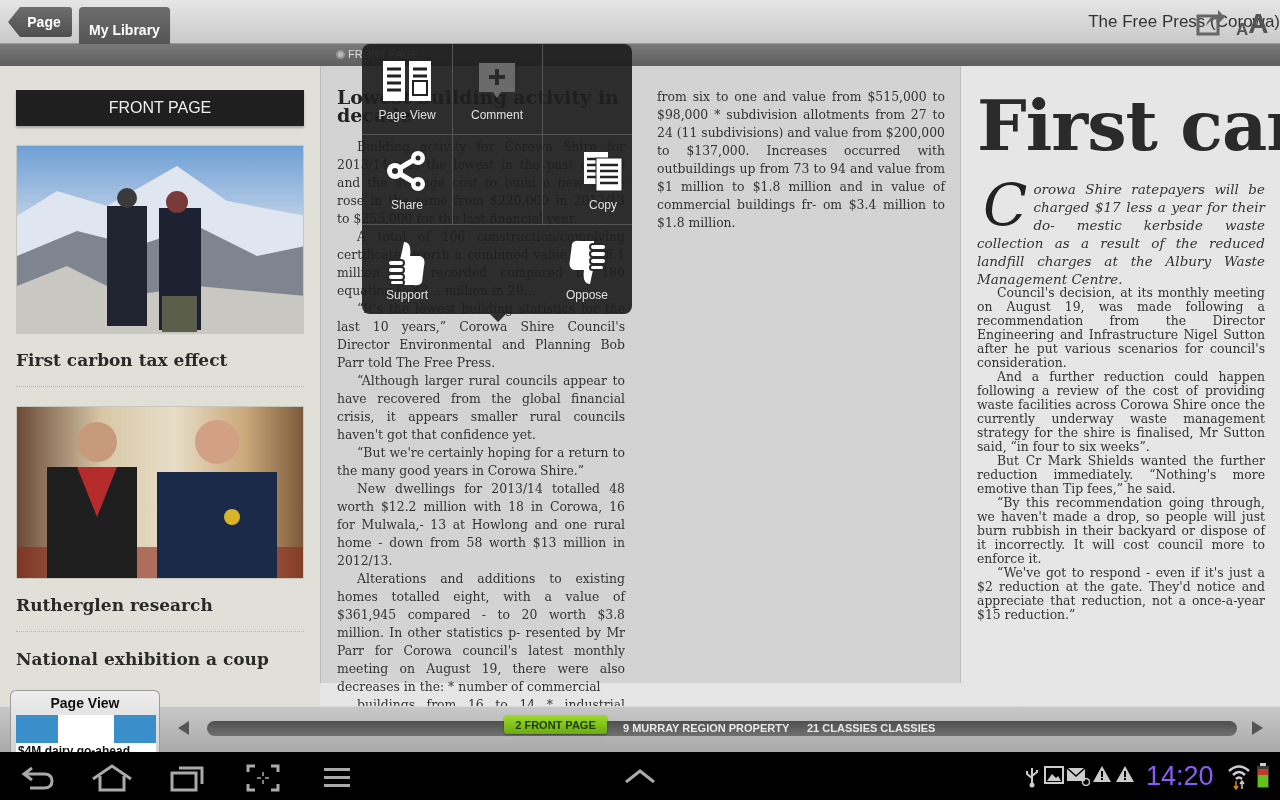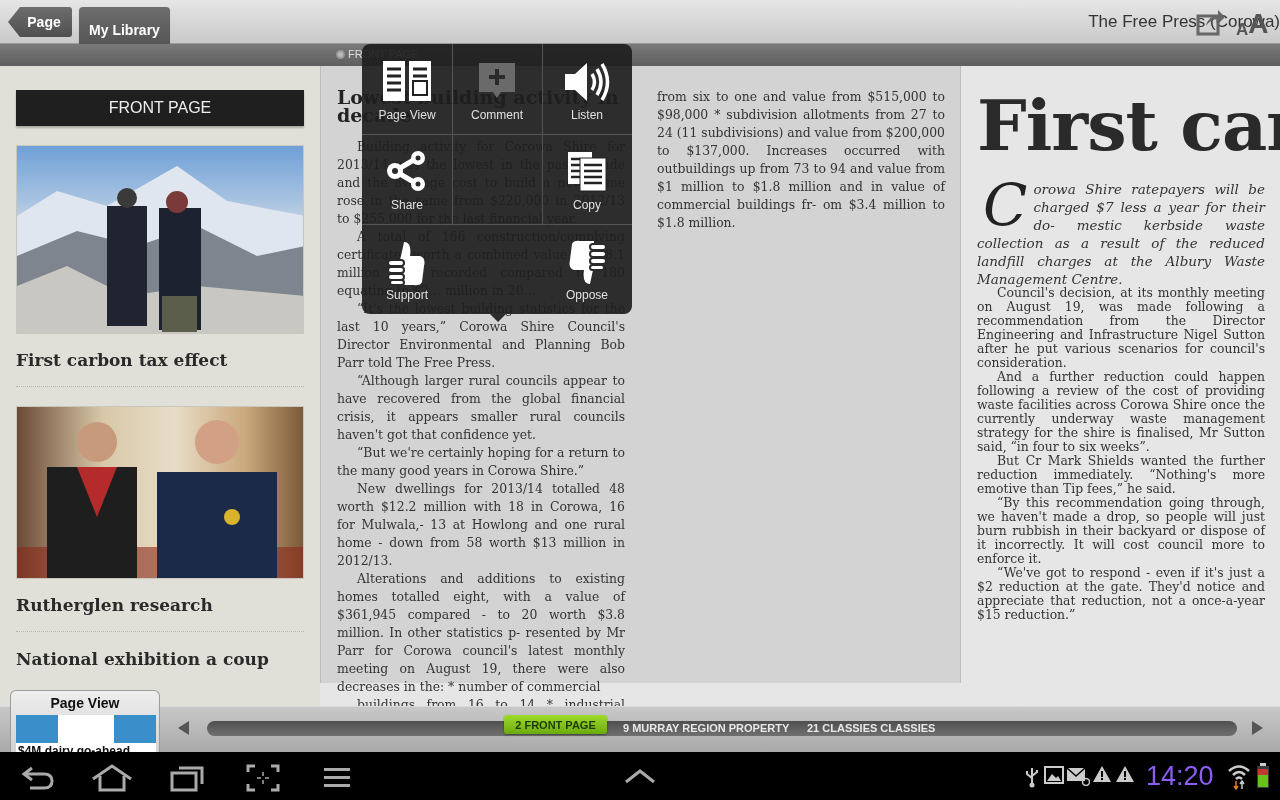--- a/index.html
+++ b/index.html
@@ -216,21 +216,21 @@
       <p>buildings from 16 to 14 * industrial buildings</p>
     </div>
     <div class="article-col col-mid">
       <p class="noind">from six to one and value from $515,000 to $98,000 * subdivision allotments from 27 to 24 (11 subdivisions) and value from $200,000 to $137,000. Increases occurred with outbuildings up from 73 to 94 and value from $1 million to $1.8 million and in value of commercial buildings fr- om $3.4 million to $1.8 million.</p>
     </div>
   </div>
 
   <div class="right-article">
     <div class="big-headline">First car</div>
     <div class="standfirst">
-      <span class="dropcap">C</span><span>orowa Shire ratepayers will be charged $7 less a year for their do- mestic kerbside waste collection as a result of the reduced landfill charges at the Albury Waste Management Centre.</span>
+      <span class="dropcap">C</span><span>orowa Shire ratepayers will be charged $17 less a year for their do- mestic kerbside waste collection as a result of the reduced landfill charges at the Albury Waste Management Centre.</span>
     </div>
     <div class="right-body">
       <p>Council's decision, at its monthly meeting on August 19, was made following a recommendation from the Director Engineering and Infrastructure Nigel Sutton after he put various scenarios for council's consideration.</p>
       <p>And a further reduction could happen following a review of the cost of providing waste facilities across Corowa Shire once the currently underway waste management strategy for the shire is finalised, Mr Sutton said, “in four to six weeks”.</p>
       <p>But Cr Mark Shields wanted the further reduction immediately. “Nothing's more emotive than Tip fees,” he said.</p>
       <p>“By this recommendation going through, we haven't made a drop, so people will just burn rubbish in their backyard or dispose of it incorrectly. It will cost council more to enforce it.</p>
       <p>“We've got to respond - even if it's just a $2 reduction at the gate. They'd notice and appreciate that reduction, not a once-a-year $15 reduction.”</p>
     </div>
   </div>
 </div>
@@ -258,44 +258,35 @@
     <span class="lbl">Page View</span>
   </div>
   <div class="pcell" style="left:90px;top:0">
     <svg width="42" height="42" viewBox="0 0 42 42">
       <path d="M3 3 H39 V32 H25 L21 38 L17 32 H3 Z" fill="#6a6a6a" rx="4"></path>
       <rect x="19" y="9" width="4" height="16" fill="#2a2a2a"></rect>
         <rect x="13" y="15" width="16" height="4" fill="#2a2a2a"></rect>
     </svg>
     <span class="lbl">Comment</span>
   </div>
-  <div class="pcell" style="left:180px;top:0">
-    <svg width="48" height="44" viewBox="0 0 48 44">
-      <path d="M2 14 H12 L24 3 V41 L12 30 H2 Z" fill="#fff"></path>
-      <path d="M29 14 Q34 22 29 30" fill="none" stroke="#fff" stroke-width="3.5"></path>
-      <path d="M34 9 Q42 22 34 35" fill="none" stroke="#fff" stroke-width="3.5"></path>
-      <path d="M39 4 Q50 22 39 40" fill="none" stroke="#fff" stroke-width="3.5"></path>
-    </svg>
-    <span class="lbl">Listen</span>
-  </div>
   <div class="pcell" style="left:0;top:90px">
     <svg width="44" height="42" viewBox="0 0 44 42">
       <line x1="10" y1="21" x2="32" y2="8" stroke="#fff" stroke-width="5"></line>
       <line x1="10" y1="21" x2="32" y2="34" stroke="#fff" stroke-width="5"></line>
       <circle cx="10" cy="21" r="8" fill="#fff"></circle>
         <circle cx="10" cy="21" r="3" fill="#2a2a2a"></circle>
       <circle cx="33" cy="8" r="7" fill="#fff"></circle>
         <circle cx="33" cy="8" r="2.5" fill="#2a2a2a"></circle>
       <circle cx="33" cy="34" r="7" fill="#fff"></circle>
         <circle cx="33" cy="34" r="2.5" fill="#2a2a2a"></circle>
     </svg>
     <span class="lbl">Share</span>
   </div>
   <div class="pcell" style="left:90px;top:90px"></div>
-  <div class="pcell" style="left:180px;top:90px">
+  <div class="pcell" style="left:196px;top:90px">
     <svg width="42" height="42" viewBox="0 0 42 42">
       <rect x="2" y="2" width="24" height="32" fill="#fff"></rect>
       <g stroke="#222" stroke-width="2.5">
           <line x1="5" y1="9" x2="14" y2="9"></line>
           <line x1="5" y1="15" x2="14" y2="15"></line>
           <line x1="5" y1="21" x2="14" y2="21"></line>
           <line x1="5" y1="27" x2="14" y2="27"></line>
         </g>
       <rect x="14" y="8" width="26" height="33" fill="#fff" stroke="#222" stroke-width="1"></rect>
       <g stroke="#222" stroke-width="2.5">

